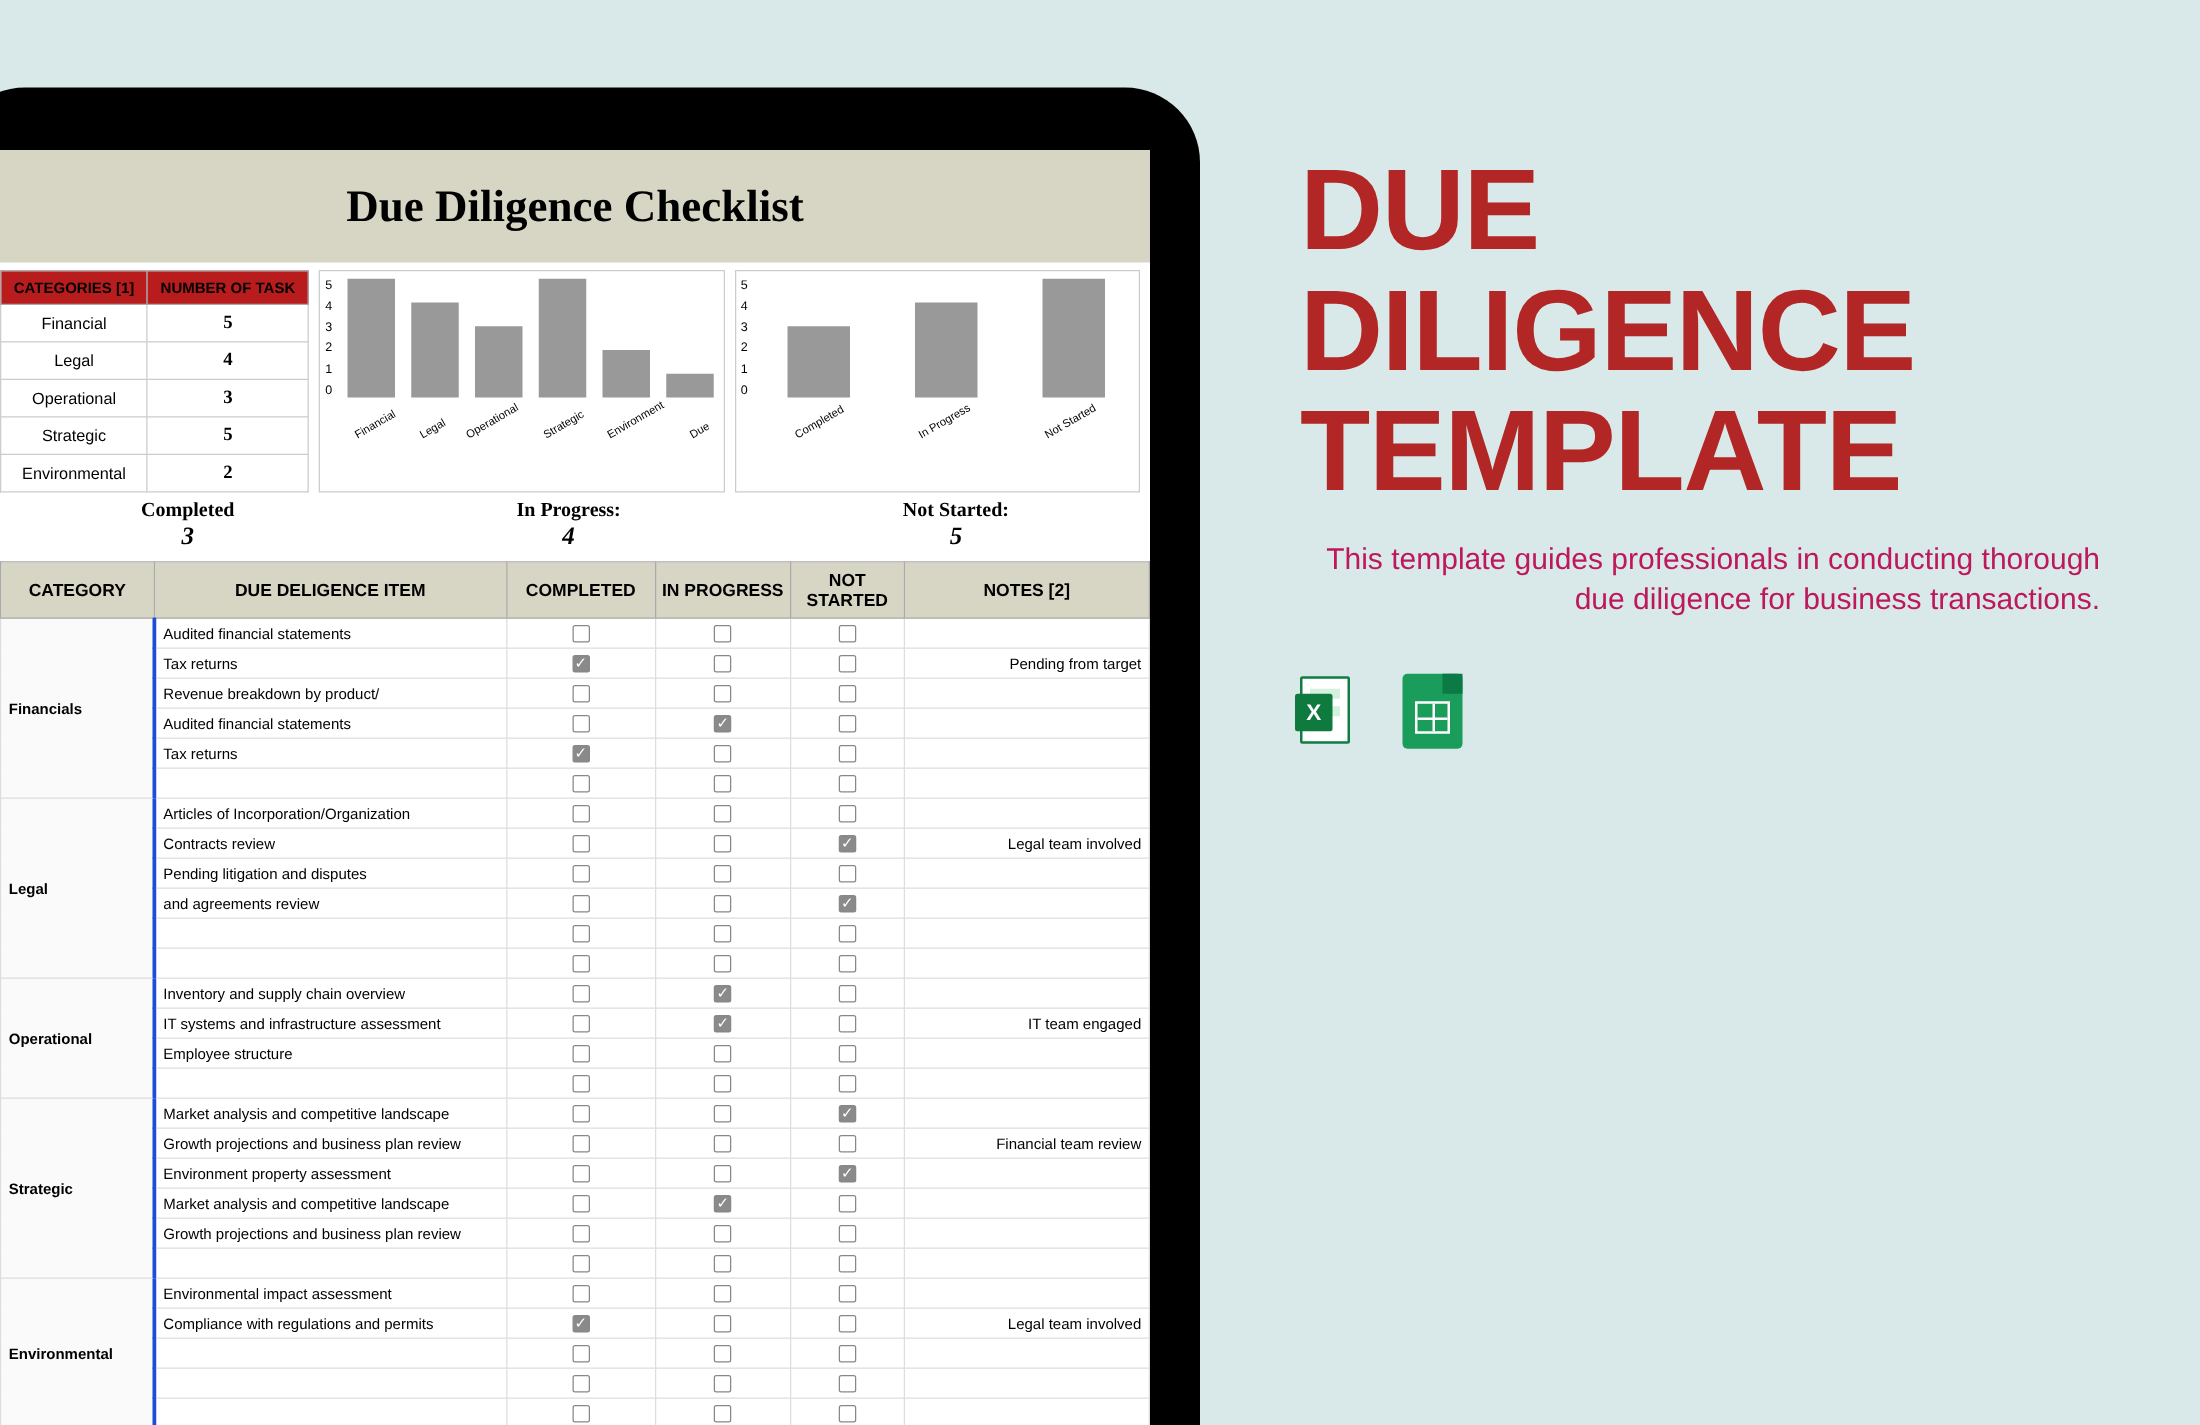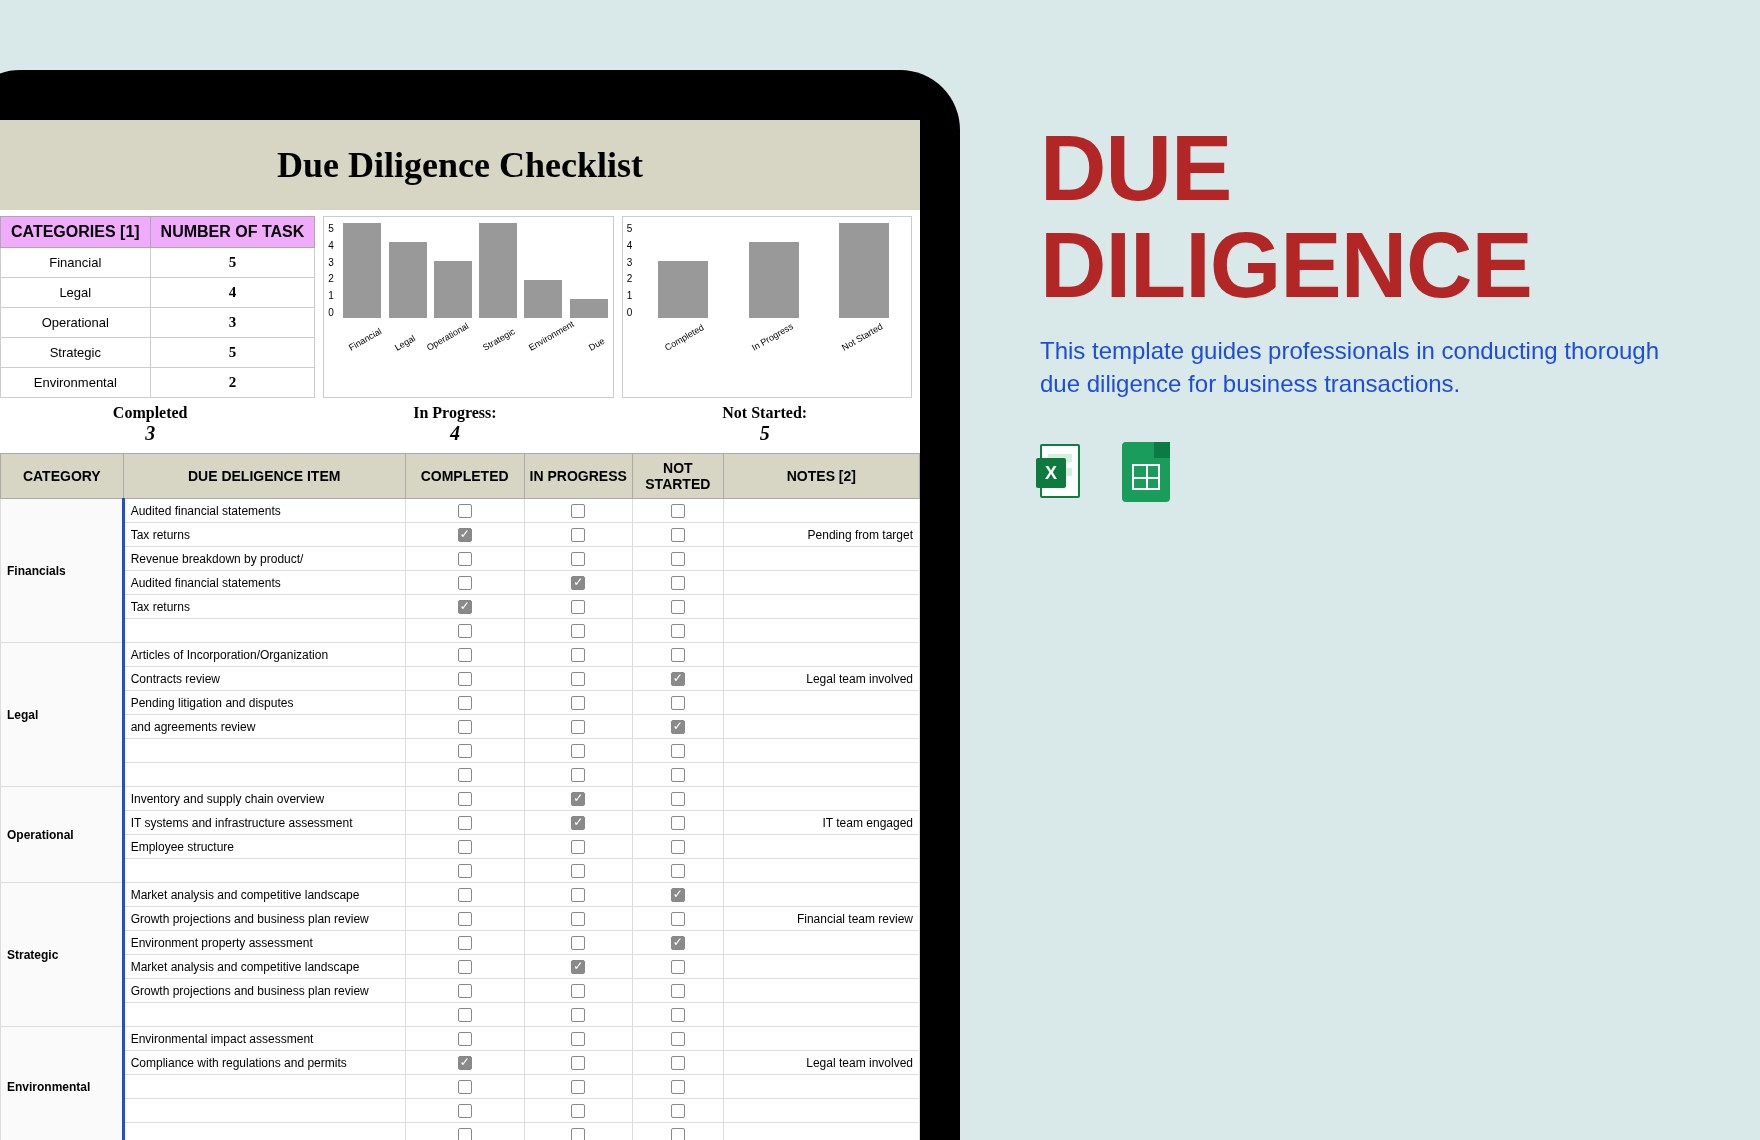--- a/index.html
+++ b/index.html
@@ -34,25 +34,25 @@
 .toprow {
   display:flex;
   padding:6px 8px 0 0;
   gap:8px;
 }
 .cat-table {
   border-collapse:collapse;
   font-size:13px;
 }
 .cat-table th {
-  background:#f0abfc;
+  background:#b91c1c;
   border:1px solid #aaa;
   padding:6px 10px;
   font-weight:bold;
-  font-size:16px;
+  font-size:12px;
 }
 .cat-table td {
   border:1px solid #ccc;
   padding:6px 8px;
   text-align:center;
   background:#fff;
 }
 .cat-table td.nm { font-family:Georgia,serif; font-weight:bold; font-size:15px; }
 .chart {
   border:1px solid #ccc;
@@ -122,22 +122,23 @@
   font-family: "Arial Black", Arial, sans-serif;
   font-weight:900;
   color:#b22626;
   font-size:92px;
   line-height:1.05;
   letter-spacing:-1px;
 }
 .desc {
   margin-top:22px;
   font-size:24px;
-  color:#1d4ed8;
+  color:#be185d;
   line-height:1.35;
+  text-align:right;
 }
 .icons { margin-top:40px; display:flex; gap:20px; }
 .icon { width:62px; height:62px; position:relative; }
 .excel-back { position:absolute; left:0; top:4px; width:40px; height:54px; background:#fff; border:2px solid #107c41; border-radius:2px; }
 .excel-back::before, .excel-back::after { content:""; position:absolute; left:6px; right:6px; height:8px; background:#d4f0de; }
 .excel-back::before { top:8px; } .excel-back::after { top:22px; }
 .excel-x { position:absolute; left:-4px; top:18px; width:30px; height:30px; background:#0f7a3e; color:#fff; font-weight:bold; font-size:18px; text-align:center; line-height:30px; border-radius:2px; }
 .gsheet { position:absolute; width:48px; height:60px; background:#1a9c5b; border-radius:4px; top:2px; }
 .gsheet::before { content:""; position:absolute; right:0; top:0; width:16px; height:16px; background:#0c7a45; }
 .gsheet-grid { position:absolute; left:10px; top:22px; width:28px; height:26px; border:2px solid #fff; }
@@ -455,20 +456,21 @@
           </tr>
         </tbody>
     </table>
   </div>
 </div>
 
 <div class="right">
   <div class="headline">
     <div>DUE</div>
     <div>DILIGENCE</div>
+    <div>TEMPLATE</div>
   </div>
   <div class="desc">This template guides professionals in conducting thorough due diligence for business transactions.</div>
   <div class="icons">
     <div class="icon">
       <div class="excel-back"></div>
       <div class="excel-x">X</div>
     </div>
     <div class="icon">
       <div class="gsheet">
           <div class="gsheet-grid"></div>

